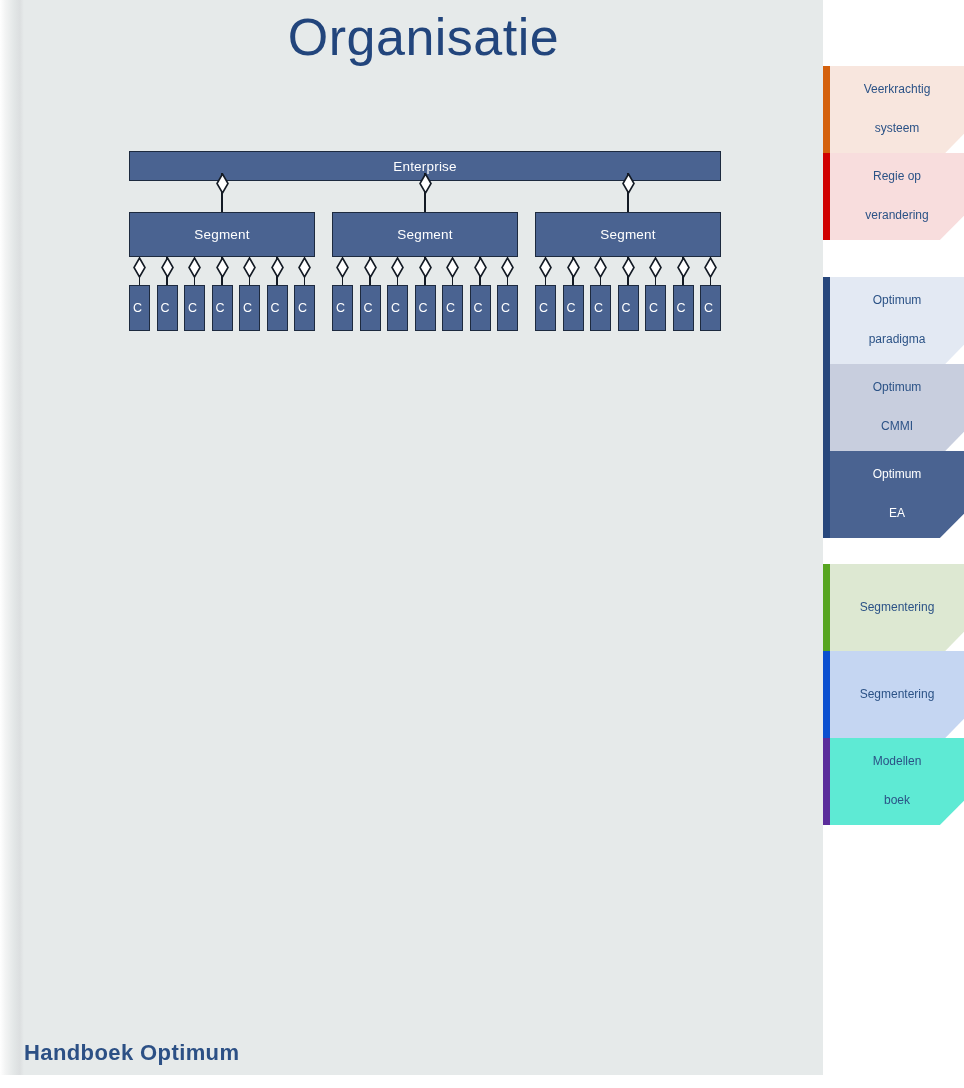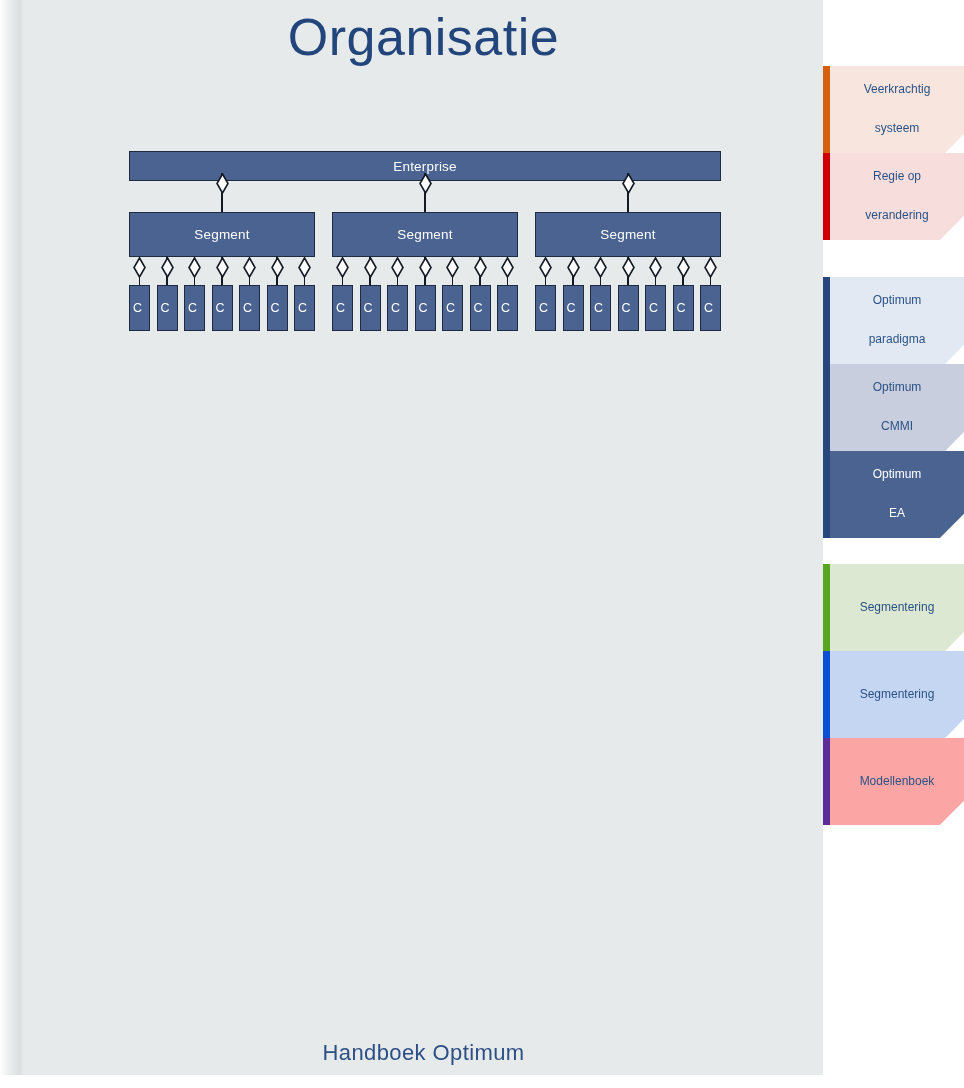--- a/index.html
+++ b/index.html
@@ -104,25 +104,25 @@
     color: #22457c;
     letter-spacing: 0.3px;
     white-space: nowrap;
   }
 
   
   #slide-footer {
     position: absolute;
     left: 24px; top: 1040px;
     width: 799px;
-    text-align: center;
     font-size: 22px;
     color: #2c5085;
     letter-spacing: 0.4px;
     white-space: nowrap;
+    font-weight: bold;
   }
 
   
   #tab-rail {
     position: absolute;
     left: 823px; top: 0;
     width: 141px; height: 1088px;
   }
   .tab-group { position: absolute; left: 0; width: 141px; }
   .tab {
@@ -394,20 +394,20 @@
         </div>
       </div>
       <div class="tab" style="height: 87px;">
         <div class="tab-bar" style="background: rgb(11, 80, 208);"></div>
         <div class="tab-body" style="background: rgb(197, 214, 242); clip-path: polygon(0px 0px, 100% 0px, 100% 78%, 86% 100%, 0px 100%);">
           <span class="tab-label">Segmentering</span>
         </div>
       </div>
       <div class="tab" style="height: 87px;">
         <div class="tab-bar" style="background: rgb(91, 45, 155);"></div>
-        <div class="tab-body" style="background: #fca5a5; clip-path: polygon(0px 0px, 100% 0px, 100% 72%, 82% 100%, 0px 100%); ">
+        <div class="tab-body" style="background: #5eead4; clip-path: polygon(0px 0px, 100% 0px, 100% 72%, 82% 100%, 0px 100%); flex-direction: column;">
           <span class="tab-label">Modellen</span>
           <br>
           <span class="tab-label">boek</span>
         </div>
       </div>
     </div>
   </div>
 
 </body></html>

